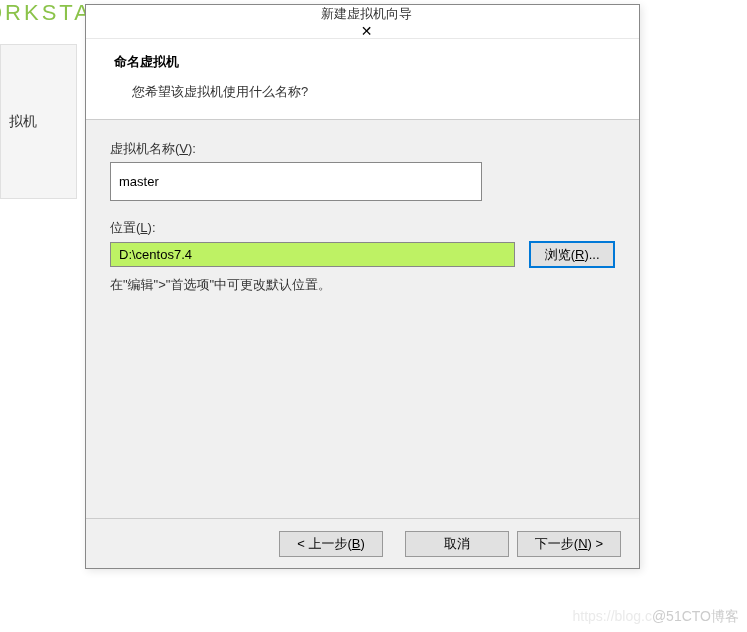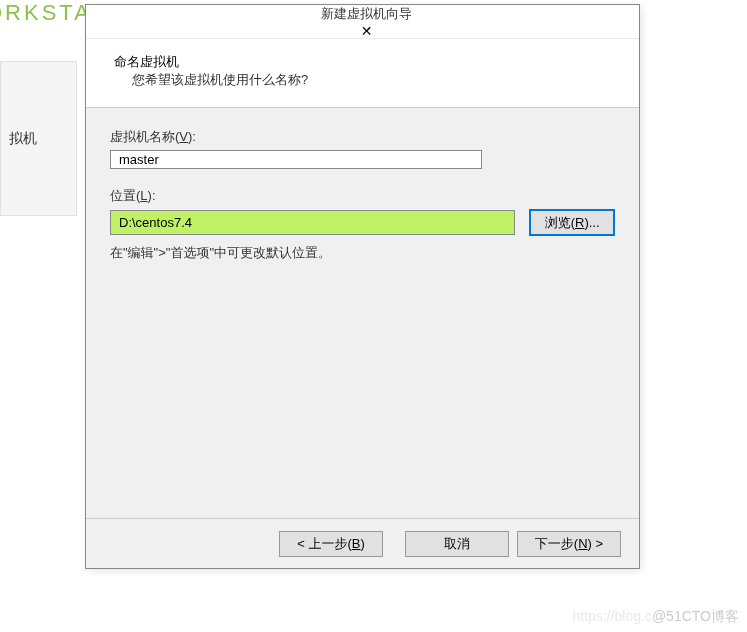--- a/index.html
+++ b/index.html
@@ -21,21 +21,21 @@
       top: 0px;
       left: -15px;
       font-size: 22px;
       letter-spacing: 3px;
       color: #8bc34a;
       font-weight: 300;
       font-family: Arial, sans-serif;
     }
     .bg-tab {
       position: absolute;
-      top: 61px;
+      top: 44px;
       left: 0;
       width: 77px;
       height: 155px;
       background: #f5f5f5;
       border: 1px solid #e0e0e0;
       display: flex;
       align-items: center;
       padding-left: 8px;
       font-size: 14px;
       color: #333;
@@ -75,23 +75,23 @@
       font-size: 14px;
       font-family: Arial, sans-serif;
     }
     .header-section {
       padding: 14px 24px 18px 28px;
       border-bottom: 1px solid #ccc;
       background: #fff;
     }
     .header-title {
       font-size: 13px;
-      font-weight: normal;
+      font-weight: bold;
       color: #000;
-      margin-bottom: 0;
+      margin-bottom: 12px;
     }
     .header-subtitle {
       font-size: 13px;
       color: #333;
       padding-left: 18px;
     }
     .content-area {
       flex: 1;
       background: #f0f0f0;
       padding: 20px 24px 10px 24px;
@@ -100,21 +100,21 @@
       font-size: 13px;
       color: #333;
       margin-bottom: 4px;
       display: block;
     }
     .form-label u {
       text-decoration: underline;
     }
     .text-input {
       width: 372px;
-      height: 19px;
+      height: 39px;
       padding: 2px 8px;
       font-size: 13px;
       border: 1px solid #888;
       background: #fff;
       font-family: inherit;
     }
     .form-group {
       margin-bottom: 18px;
     }
     .location-row {

